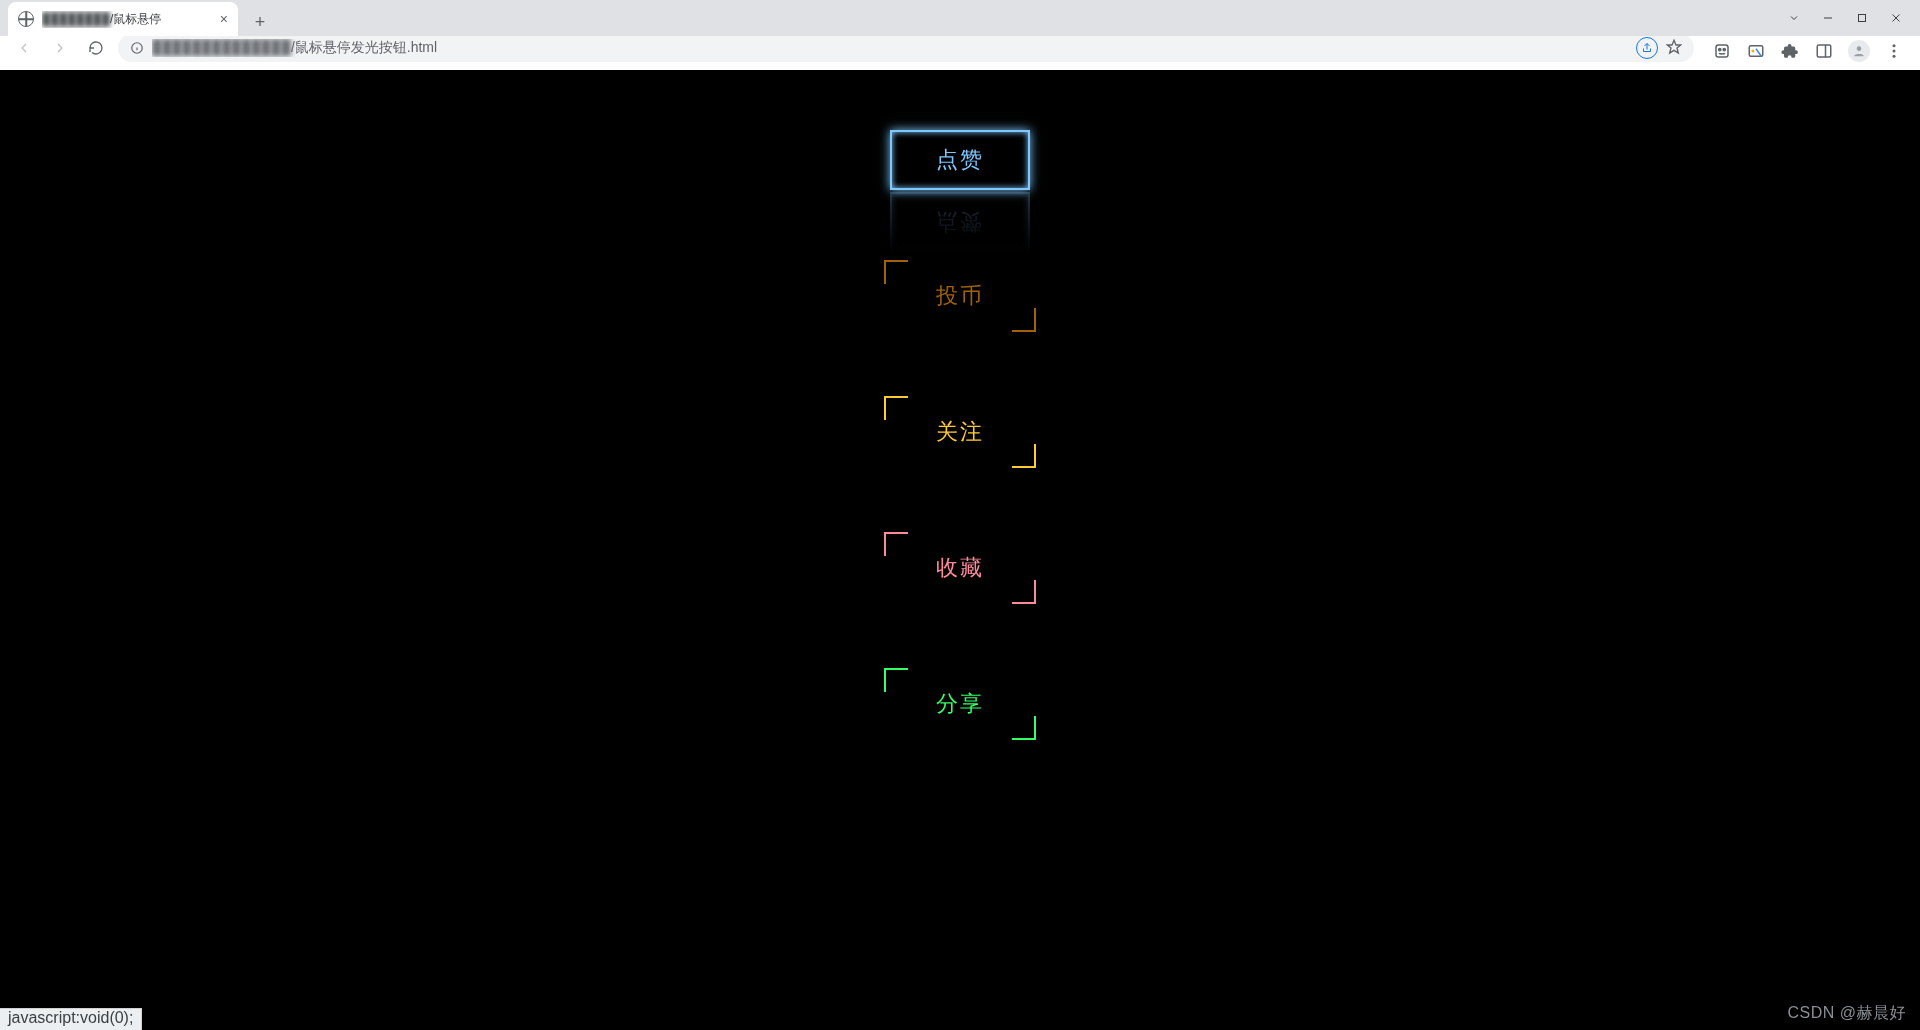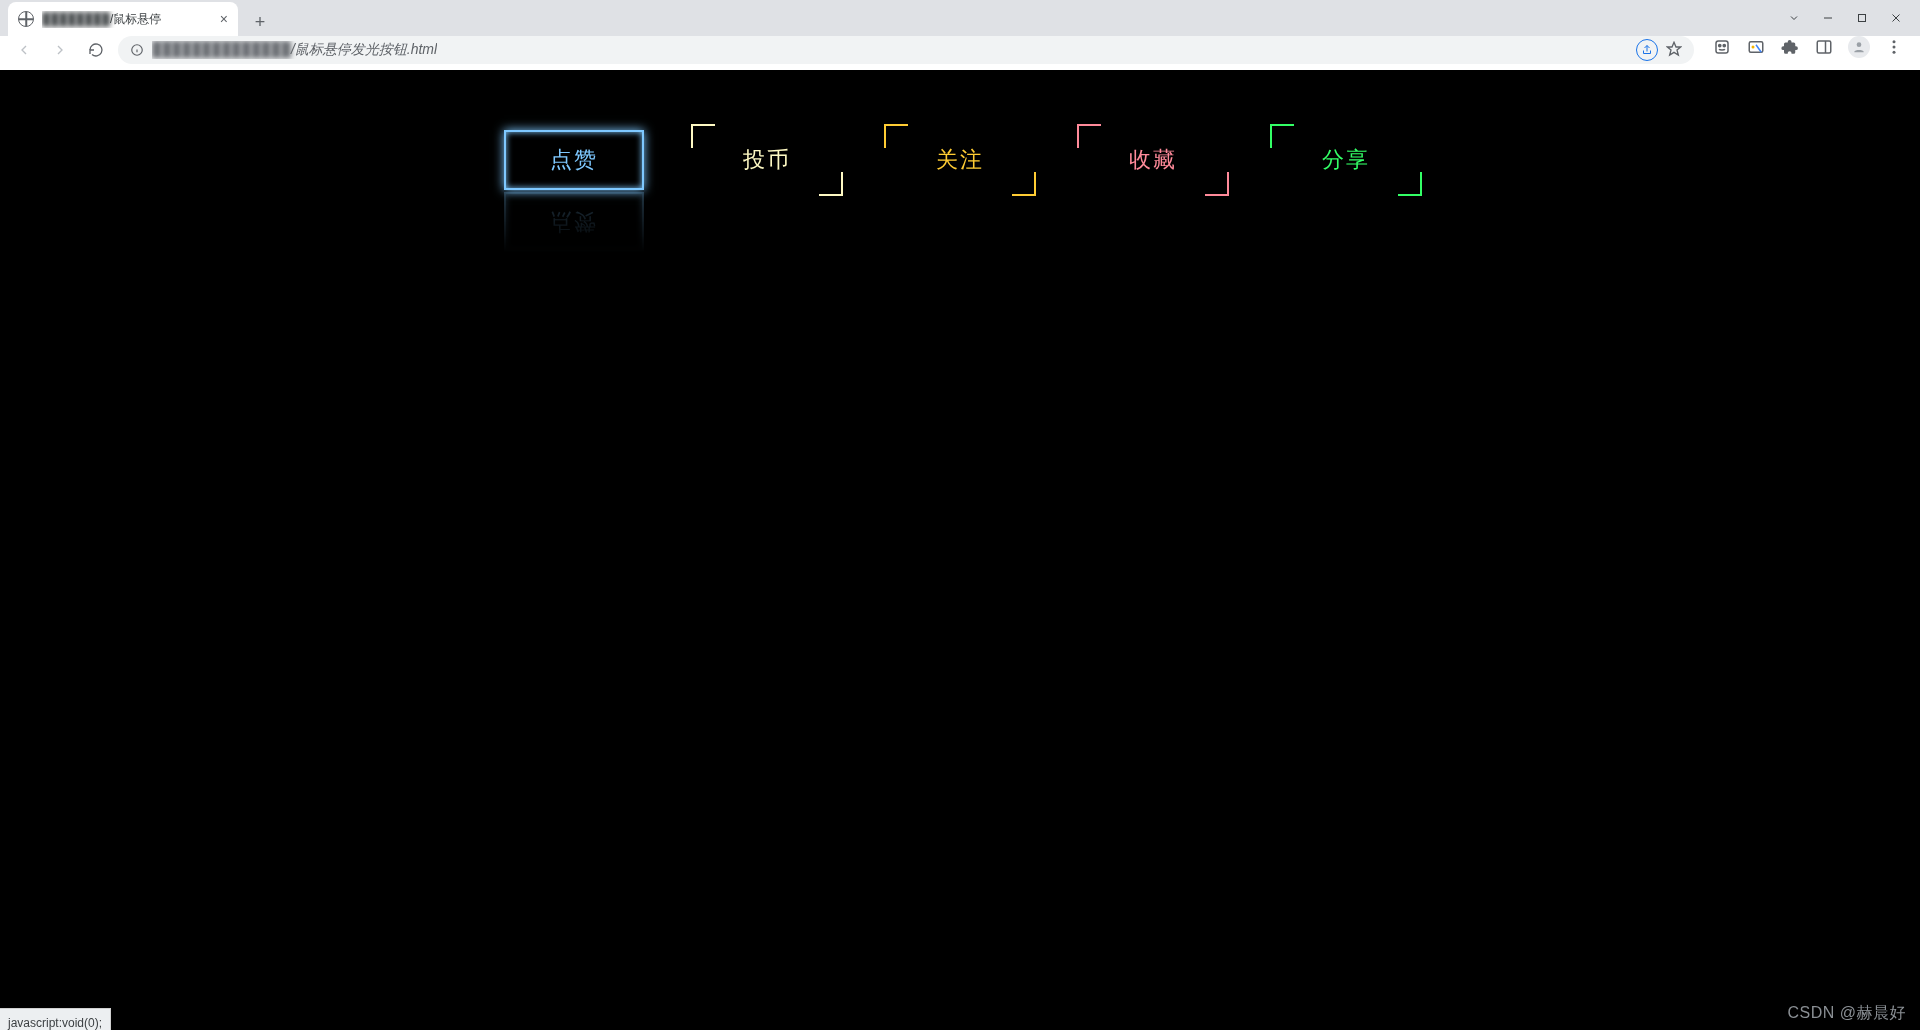--- a/index.html
+++ b/index.html
@@ -30,21 +30,21 @@
     font-size: 18px; color: #5f6368; margin-left: 8px; border-radius: 50%; cursor: pointer;
   }
   .window-controls {
     position: absolute; right: 0; top: 0; height: 36px; display: flex; align-items: center; gap: 22px; padding: 0 18px;
     color: #3c4043;
   }
   .window-controls span { font-size: 13px; cursor: pointer; }
   .wc-caret svg, .wc-min svg, .wc-max svg, .wc-close svg { width: 12px; height: 12px; display: block; }
 
   .toolbar {
-    height: 34px; background: #fff; display: flex; align-items: flex-start; padding: 0 10px; gap: 8px; font-style: italic;
+    height: 34px; background: #fff; display: flex; align-items: flex-end; padding: 8px 10px; gap: 8px;
   }
   .nav-btn {
     width: 28px; height: 28px; display: flex; align-items: center; justify-content: center;
     border-radius: 50%; color: #5f6368; cursor: pointer;
   }
   .nav-btn.disabled { color: #bdc1c6; cursor: default; }
   .nav-btn svg { width: 16px; height: 16px; }
   .omnibox {
     flex: 1; height: 28px; background: #f1f3f4; border-radius: 14px;
     display: flex; align-items: center; padding: 0 12px; gap: 8px; font-size: 14px; color: #5f6368;
@@ -65,21 +65,21 @@
   .ext-icons .ic { width: 20px; height: 20px; display: flex; align-items: center; justify-content: center; color: #5f6368; cursor: pointer; }
   .ext-icons .ic svg { width: 18px; height: 18px; }
   .ext-icons .avatar {
     width: 22px; height: 22px; border-radius: 50%; background: #e8eaed;
     display: flex; align-items: center; justify-content: center;
   }
   .ext-icons .avatar svg { width: 14px; height: 14px; }
 
   
   .viewport { position: relative; width: 100%; height: calc(1030px - 70px); background: #000; overflow: hidden; }
-  .stage { position: absolute; left: 50%; transform: translateX(-50%); top: 60px; display: flex; align-items: center; gap: 53px; font-family: Liberation Serif, serif; }
+  .stage { position: absolute; left: 50%; transform: translateX(-50%); top: 60px; display: flex; flex-direction: column; align-items: center; gap: 76px; font-family: Liberation Serif, serif; }
 
   .glow-btn {
     position: relative; width: 140px; height: 60px;
     display: flex; align-items: center; justify-content: center;
     font-size: 22px; letter-spacing: 2px; cursor: pointer; user-select: none;
     background: transparent;
   }
   
   .glow-btn::before, .glow-btn::after {
     content: ""; position: absolute; width: 22px; height: 22px;
@@ -91,30 +91,30 @@
   
   .glow-btn.active {
     border: 2px solid currentColor;
     box-shadow: 0 0 10px currentColor, inset 0 0 6px currentColor;
     -webkit-box-reflect: below 2px linear-gradient(transparent, rgba(255,255,255,0.25));
   }
   .glow-btn.active::before, .glow-btn.active::after { display: none; }
 
   
   .c1 { color: #7ec8ff; }
-  .c2 { color: #fef9c3; }
+  .c2 { color: #a16207; }
   .c3 { color: #ff8a9a; }
   .c4 { color: #ffcc33; }
   .c5 { color: #33ff66; }
 
   
   .status-bar {
     position: absolute; left: 0; bottom: 0; height: 22px; padding: 0 8px;
-    background: #eceff1; color: #3c4043; font-size: 12px;
-    display: flex; align-items: flex-end; border-top: 1px solid #d0d0d0; border-right: 1px solid #d0d0d0;
+    background: #eceff1; color: #3c4043; font-size: 16px;
+    display: flex; align-items: flex-start; border-top: 1px solid #d0d0d0; border-right: 1px solid #d0d0d0;
   }
 
   .watermark {
     position: absolute; right: 14px; bottom: 6px; color: #8a8f94; font-size: 16px; letter-spacing: .5px;
   }
 </style>
 </head>
 <body>
 
 <div class="chrome">

